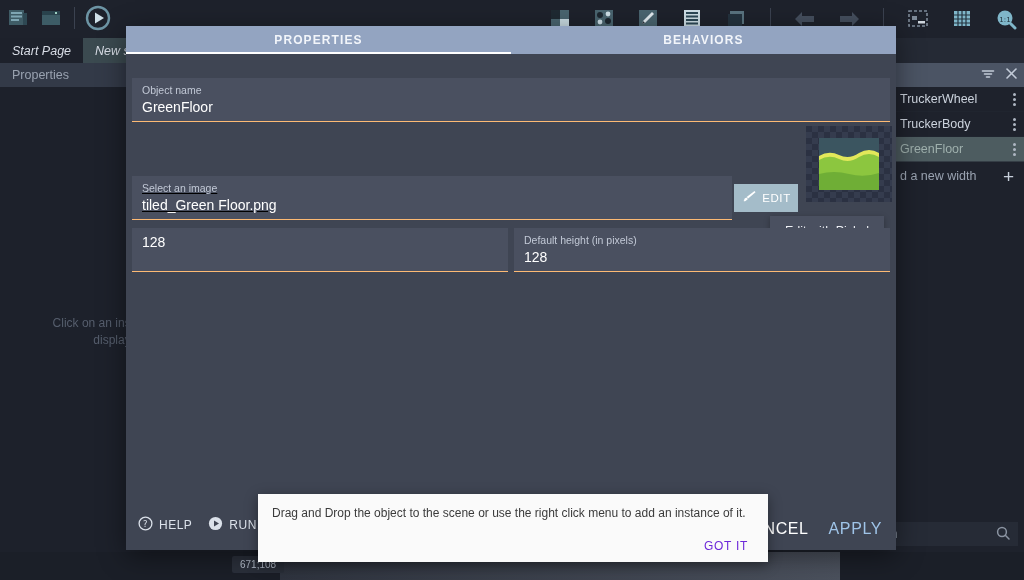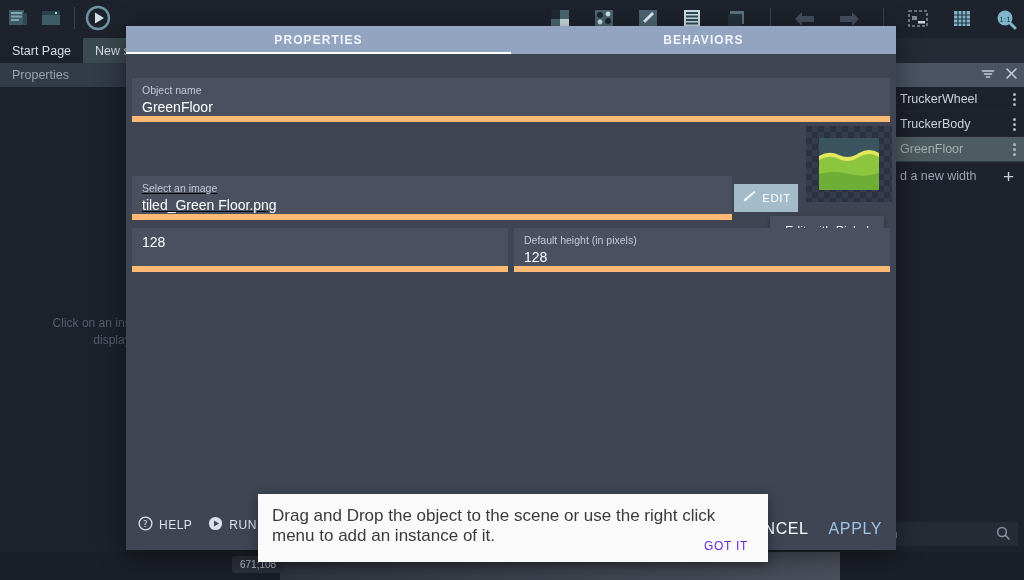--- a/index.html
+++ b/index.html
@@ -21,21 +21,21 @@
   .tb-right { position: absolute; right: 4px; top: 4px; display: flex; align-items: center; gap: 16px; }
   .tbicon { width: 28px; height: 30px; display: flex; align-items: center; justify-content: center; cursor: pointer; }
   .tb-sep { width: 1px; height: 22px; background: #3b4250; margin: 0 4px; }
 
   .tabbar {
     position: absolute; left: 0; top: 38px; width: 1024px; height: 25px;
     background: #252a35;
   }
   .tab {
     height: 25px; padding: 0 12px; display: inline-flex; align-items: center;
-    font-size: 12.5px; color: #d8dde6; cursor: pointer; float: left;
+    font-size: 12.5px; color: #d8dde6; cursor: pointer; float: left; font-style: italic;
   }
   .tab.active-dark { background: #1d212b; }
   .tab.active-teal { background: #3b4a50; }
 
   .panelbar {
     position: absolute; left: 0; top: 63px; width: 1024px; height: 24px;
     background: #333a48;
   }
   .panel-title {
     position: absolute; left: 12px; top: 0; height: 24px; line-height: 24px;
@@ -107,21 +107,21 @@
     font-size: 12px; letter-spacing: 1.1px; color: #f2f5fa; cursor: pointer;
     position: relative; font-weight: bold;
   }
   .dlg-tab.active::after {
     content: ""; position: absolute; left: 0; right: 0; bottom: 0; height: 2px; background: #fff;
   }
   .dlg-body { position: relative; height: 496px; }
 
   .field {
     position: absolute; background: #4a5060;
-    border-bottom: 6px solid #fdba74; padding: 6px 10px 5px;
+    border-bottom: 1px solid #fdba74; padding: 6px 10px 5px;
   }
   .field .lbl { font-size: 10.5px; color: #c2c9d6; margin-bottom: 3px; }
   .field .val { font-size: 14px; color: #ffffff; }
 
   #f-objname { left: 6px; top: 24px; width: 758px; height: 44px; }
   #f-image   { left: 6px; top: 122px; width: 600px; height: 44px; text-decoration: underline; }
   #f-width   { left: 6px; top: 174px; width: 376px; height: 44px; }
   #f-height  { left: 388px; top: 174px; width: 376px; height: 44px; }
 
   .edit-btn {
@@ -160,21 +160,21 @@
   .foot-right div { font-size: 16px; letter-spacing: .6px; cursor: pointer; }
   .btn-cancel { color: #ffffff; }
   .btn-apply { color: #9fc4e8; }
 
   
   .snackbar {
     position: absolute; left: 258px; top: 494px; width: 510px; height: 68px;
     background: #fafafa; box-shadow: 0 3px 12px rgba(0,0,0,.4);
     padding: 12px 14px 0;
   }
-  .snack-msg { font-size: 17px; color: #3b3b3b; }
+  .snack-msg { font-size: 12px; color: #3b3b3b; }
   .snack-act {
     position: absolute; right: 20px; bottom: 9px;
     font-size: 12px; color: #6d28d9; letter-spacing: .7px; cursor: pointer;
   }
 </style>
 </head>
 <body>
 
 <div id="app">
 

